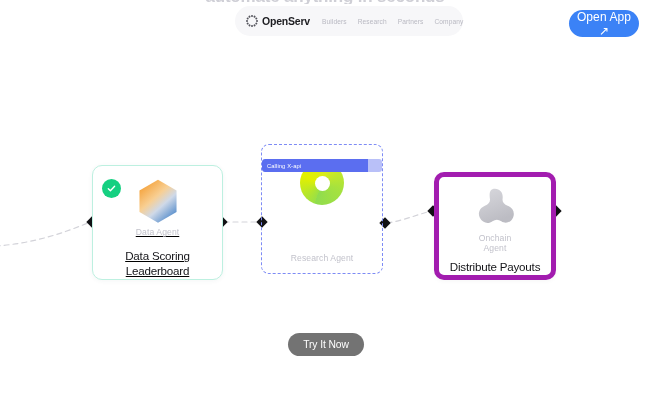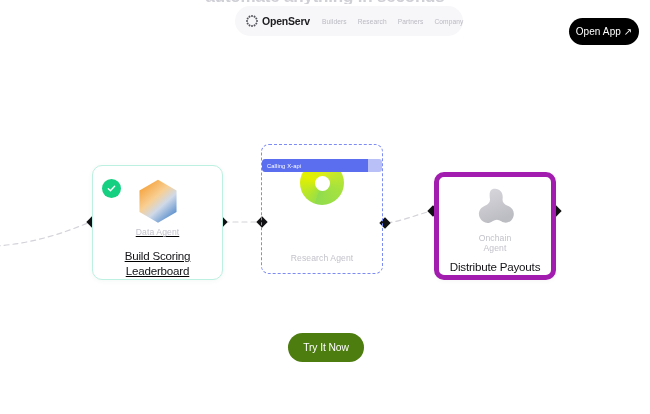--- a/index.html
+++ b/index.html
@@ -84,28 +84,28 @@
     color: #b9b9c2;
     letter-spacing: 0.1px;
     white-space: nowrap;
     cursor: pointer;
   }
 
   
   .open-app {
     position: absolute;
     right: 11px;
-    top: 18px;
+    top: 10px;
     width: 70px;
     height: 27px;
-    background: #000000;
+    background: #3b82f6;
     border-radius: 14px;
     border: none;
     color: #ffffff;
-    font-size: 10px;
+    font-size: 12px;
     font-family: "Liberation Sans", sans-serif;
     letter-spacing: 0.1px;
     cursor: pointer;
     display: flex;
     align-items: center;
     justify-content: center;
   }
 
   
   .flow {
@@ -251,22 +251,22 @@
     white-space: nowrap;
     letter-spacing: 0.1px;
   }
 
   
   .cta {
     position: absolute;
     left: 288px;
     top: 333px;
     width: 76px;
-    height: 29px;
-    background: #4d7c0f;
+    height: 23px;
+    background: #737373;
     border: none;
     border-radius: 15px;
     color: #ffffff;
     font-size: 10.3px;
     font-family: "Liberation Sans", sans-serif;
     letter-spacing: -0.1px;
     cursor: pointer;
     display: flex;
     align-items: center;
     justify-content: center;
@@ -334,21 +334,21 @@
       <linearGradient id="hexg" x1="0.18" y1="0.06" x2="0.86" y2="0.95">
         <stop offset="0%" stop-color="#f5a33c"></stop>
         <stop offset="38%" stop-color="#f8cf93"></stop>
         <stop offset="62%" stop-color="#cfd9e8"></stop>
         <stop offset="100%" stop-color="#4b86c9"></stop>
       </linearGradient>
     </defs>
     <path d="M50 2 L95 28 L95 80 L50 106 L5 80 L5 28 Z" fill="url(#hexg)"></path>
   </svg>
   <div class="agent-label">Data Agent</div>
-  <div class="card-title">Build Scoring Leaderboard</div>
+  <div class="card-title">Data Scoring Leaderboard</div>
 </div>
 
 <div class="card card-2">
   <div class="donut-icon">
     <span class="donut-hole"></span>
   </div>
   <div class="agent-label">Research Agent</div>
 </div>
 
 <div class="progress-wrap">

